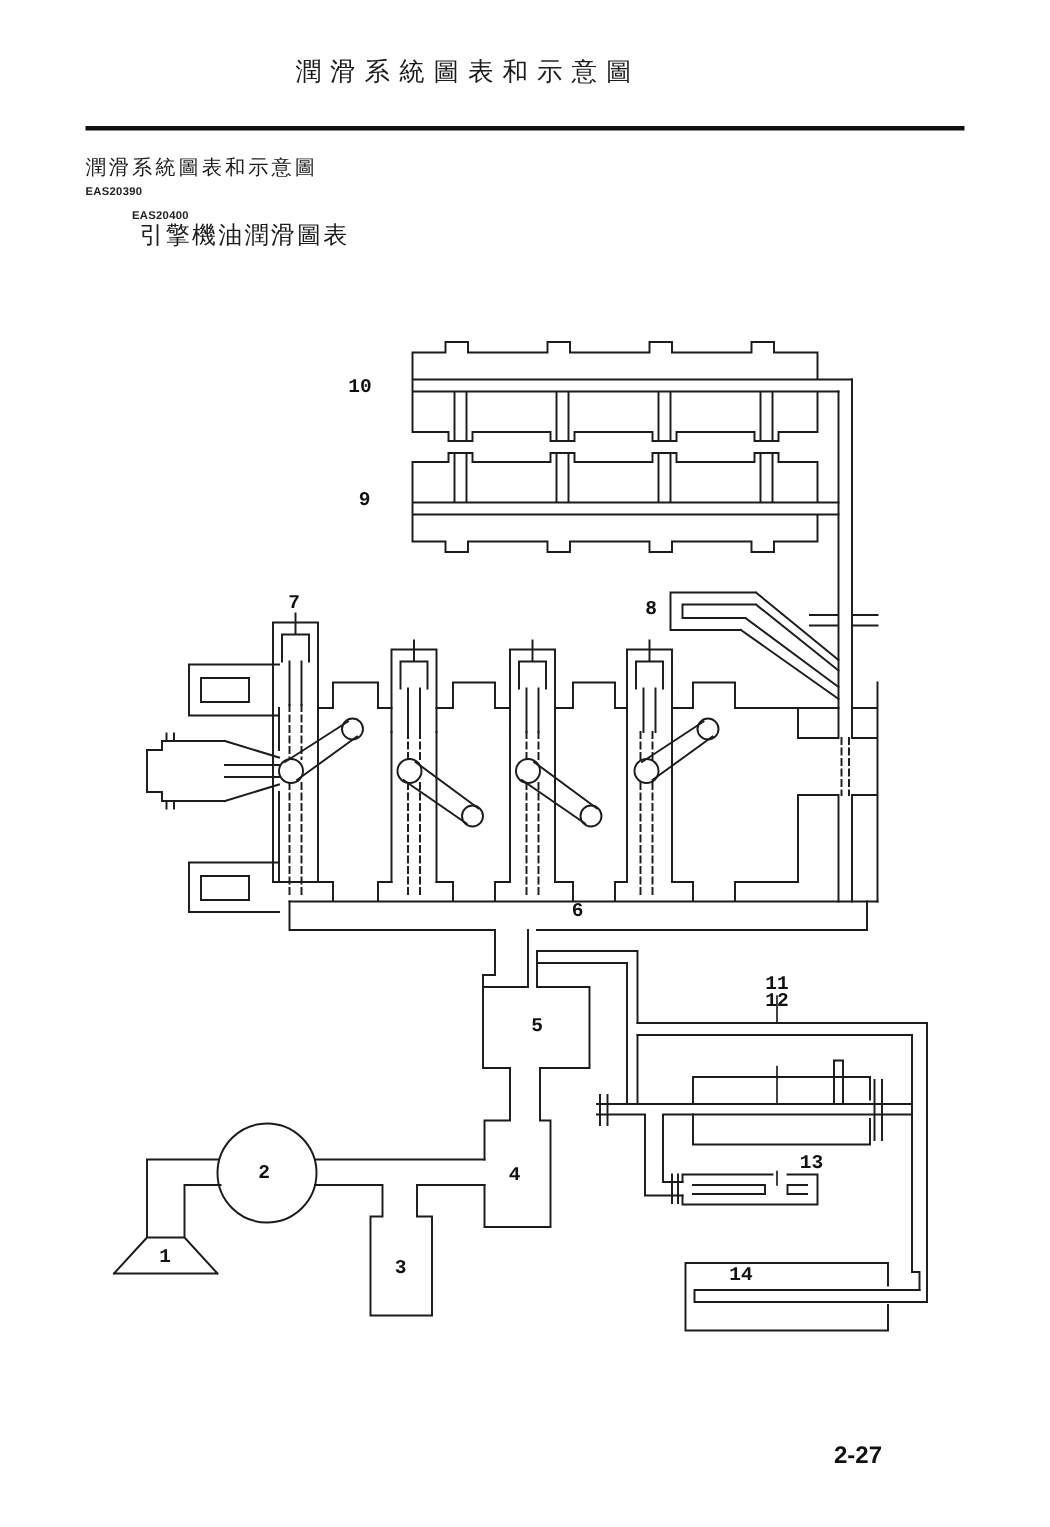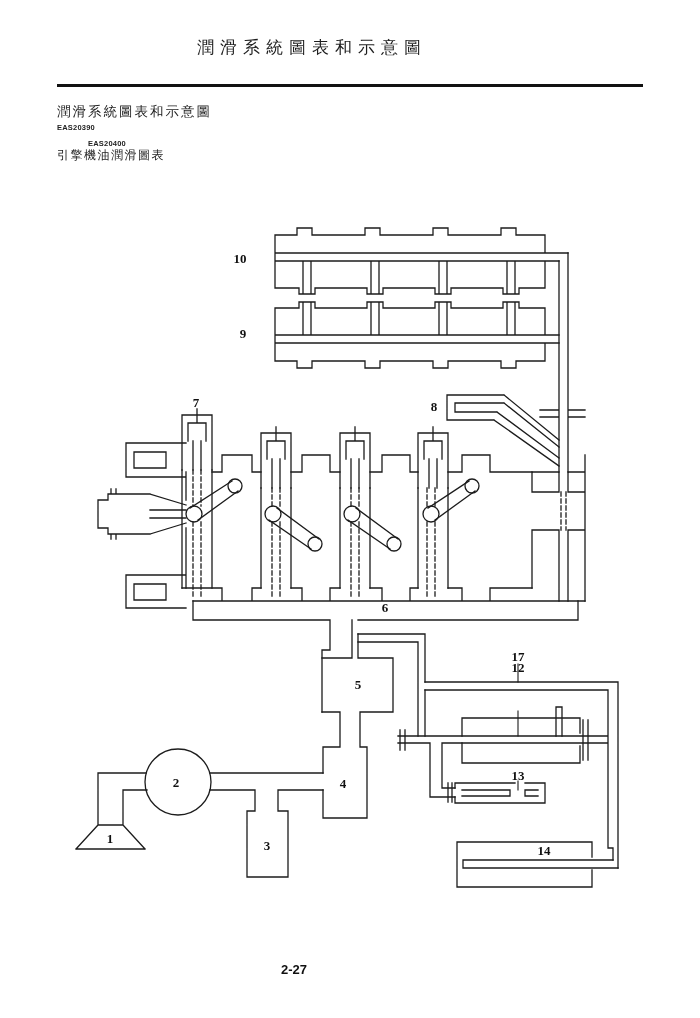--- a/index.html
+++ b/index.html
@@ -14,31 +14,31 @@
   .rule{position:absolute;left:57px;top:84px;width:586px;height:2.5px;background:#111;}
   .sec-code{
     position:absolute;left:57px;font-size:7.5px;font-weight:700;letter-spacing:.2px;color:#222;
   }
   .sec-title{
     position:absolute;left:57px;font-family:"DejaVu Serif", serif;color:#1c1c1c;
   }
   #code1{top:96px;margin-top:27px;}
   #title1{top:103px;font-size:13.5px;letter-spacing:2px;}
   #code2{top:139px;padding-left:31px;}
-  #title2{top:147px;font-size:12px;letter-spacing:1.5px;}
+  #title2{top:147px;font-size:16px;letter-spacing:1.5px;margin-left:36px;}
   .page-number{
-    position:absolute;left:0;top:962px;width:588px;text-align:center;
-    font-size:13px;font-weight:700;color:#111;
+    position:absolute;left:0;top:962px;width:588px;text-align:right;
+    font-size:16px;font-weight:700;color:#111;
   }
   #diagram-wrap{position:absolute;left:0;top:0;width:700px;height:1018px;}
   #diagram-wrap svg{position:absolute;left:0;top:0;}
   .num-label{
     position:absolute;transform:translate(-50%,-50%);
     font-size:13px;font-weight:700;color:#111;line-height:1;
-    font-family:Liberation Serif, serif;
+    font-family:Liberation Mono, monospace;
   }
 </style>
 </head>
 <body>
 
 <div class="running-title">潤滑系統圖表和示意圖</div>
 <div class="rule"></div>
 
 <div class="sec-code" id="code1">EAS20390</div>
 <div class="sec-title" id="title1">潤滑系統圖表和示意圖</div>
@@ -103,20 +103,20 @@
       <div class="num-label" style="left: 110px; top: 838px;">1</div>
       <div class="num-label" style="left: 176px; top: 782px;">2</div>
       <div class="num-label" style="left: 267px; top: 845px;">3</div>
       <div class="num-label" style="left: 343px; top: 783px;">4</div>
       <div class="num-label" style="left: 358px; top: 684px;">5</div>
       <div class="num-label" style="left: 385px; top: 607px;">6</div>
       <div class="num-label" style="left: 196px; top: 402px;">7</div>
       <div class="num-label" style="left: 434px; top: 406px;">8</div>
       <div class="num-label" style="left: 243px; top: 333px;">9</div>
       <div class="num-label" style="left: 240px; top: 258px;">10</div>
-      <div class="num-label" style="left: 518px; top: 656px;">17</div>
+      <div class="num-label" style="left: 518px; top: 656px;">11</div>
       <div class="num-label" style="left: 518px; top: 667px;">12</div>
-      <div class="num-label" style="left: 518px; top: 775px;">13</div>
-      <div class="num-label" style="left: 544px; top: 850px;">14</div>
+      <div class="num-label" style="left: 541px; top: 775px;">13</div>
+      <div class="num-label" style="left: 494px; top: 850px;">14</div>
     </div>
 </div>
 
 <div class="page-number">2-27</div>
 
 </body></html>

